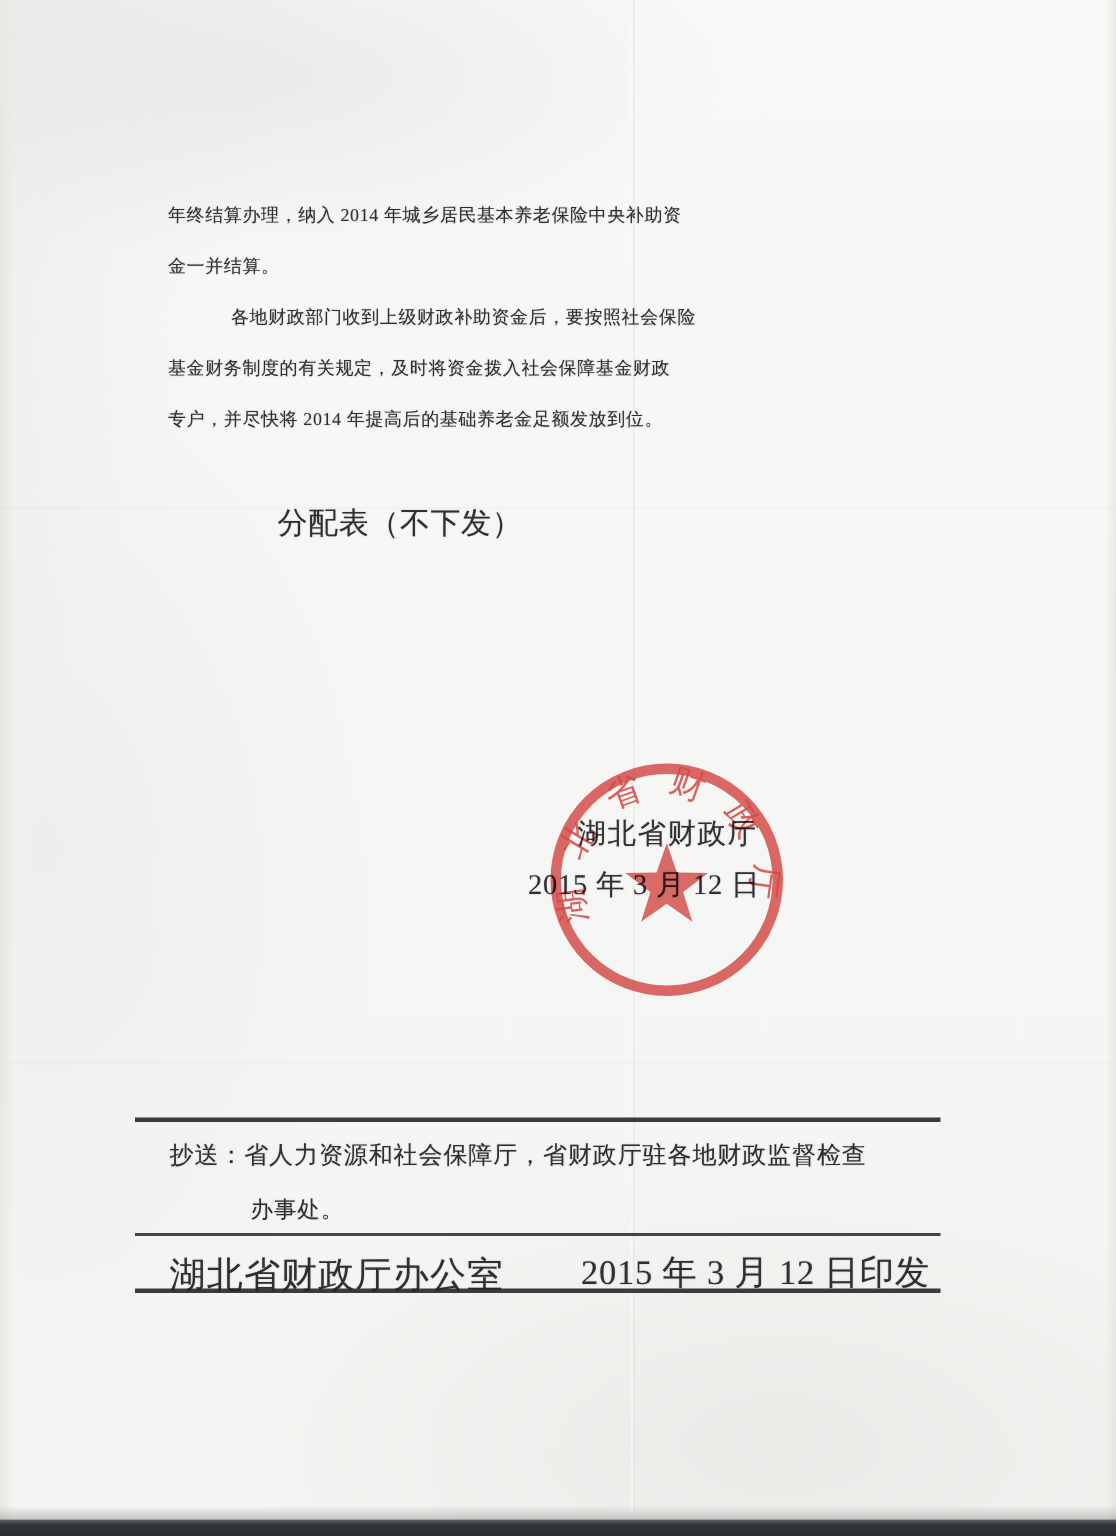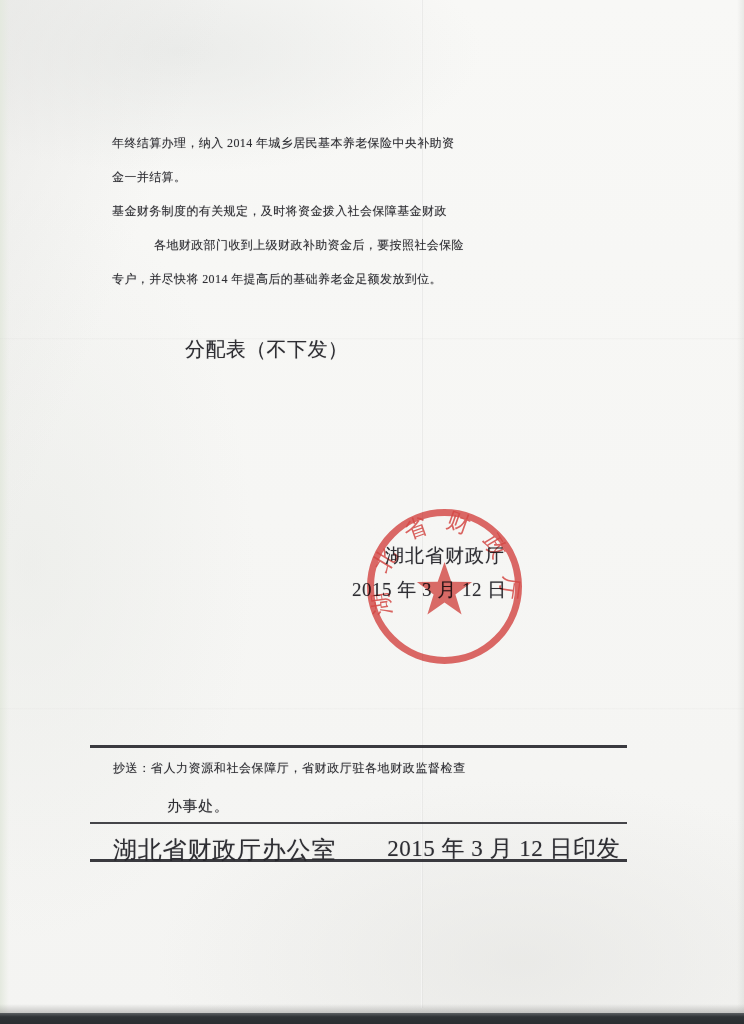--- a/index.html
+++ b/index.html
@@ -75,39 +75,39 @@
     position: absolute; left: 357px; top: 499px; width: 175px; height: 175px;
     mix-blend-mode: multiply;
   }
 
   
   .rule { position: absolute; left: 90px; width: 537px; background: #26262b; }
   .rule-top    { top: 745px; height: 3px; opacity: 0.9; }
   .rule-mid    { top: 822px; height: 1.5px; opacity: 0.85; }
   .rule-bottom { top: 859px; height: 3px; opacity: 0.9; }
 
-  .cc-line1 { position: absolute; left: 113px; top: 760px; font-size: 12px; letter-spacing: 0.6px; white-space: nowrap; }
+  .cc-line1 { position: absolute; left: 113px; top: 760px; font-size: 16px; letter-spacing: 0.6px; white-space: nowrap; }
   .cc-line2 { position: absolute; left: 167px; top: 797px; font-size: 15px; letter-spacing: 0.6px; white-space: nowrap; }
   .office    { position: absolute; left: 113px; top: 834px; font-size: 24px; letter-spacing: 0.8px; white-space: nowrap; }
   .printdate { position: absolute; right: 124px; top: 833px; font-size: 23px; letter-spacing: 0.5px; white-space: nowrap; }
 </style>
 </head>
 <body>
 
 <div class="scan">
 
   <div class="fold-vertical"></div>
   <div class="crease-1"></div>
   <div class="crease-2"></div>
 
   <div class="bodytext ink">
     <div class="tline">年终结算办理，纳入 2014 年城乡居民基本养老保险中央补助资</div>
     <div class="tline">金一并结算。</div>
+    <div class="tline indent">各地财政部门收到上级财政补助资金后，要按照社会保险</div>
     <div class="tline">基金财务制度的有关规定，及时将资金拨入社会保障基金财政</div>
-    <div class="tline indent">各地财政部门收到上级财政补助资金后，要按照社会保险</div>
     <div class="tline">专户，并尽快将 2014 年提高后的基础养老金足额发放到位。</div>
   </div>
 
   <div class="attach ink">
     <div class="tline2 hang">分配表（不下发）</div>
   </div>
 
   <div class="sig-agency ink">湖北省财政厅</div>
   <div class="sig-date ink">2015 年 3 月 12 日</div>
 

